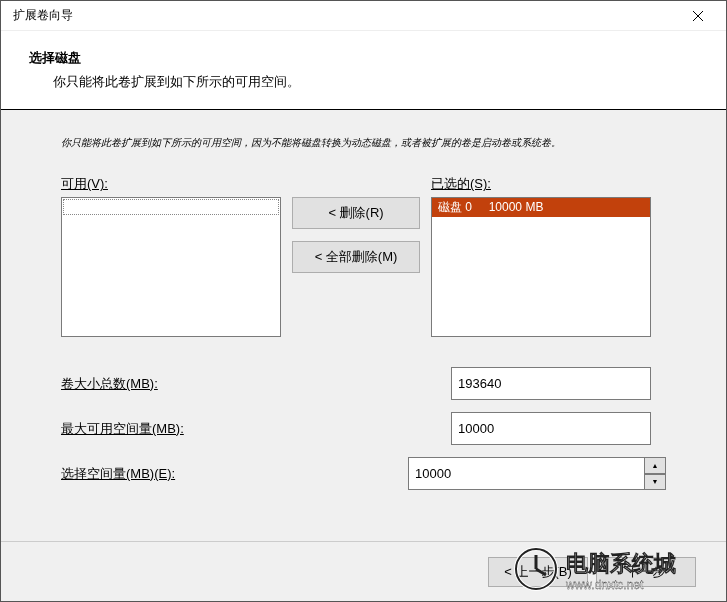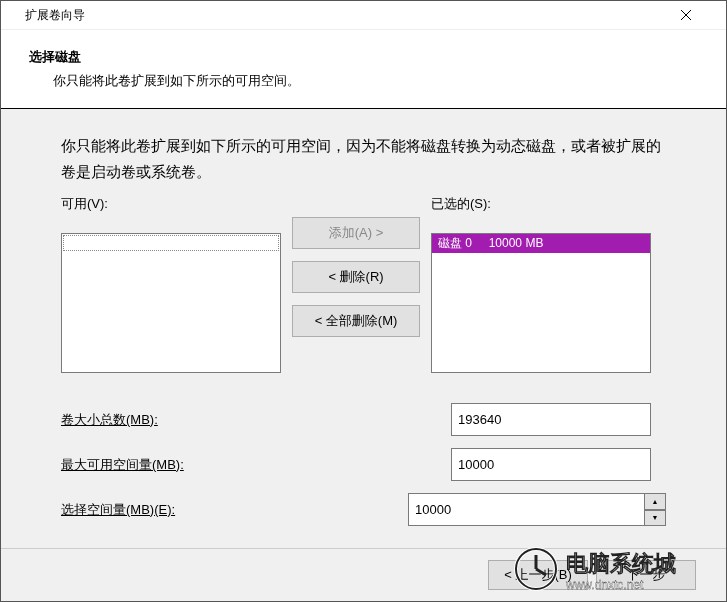--- a/index.html
+++ b/index.html
@@ -17,21 +17,21 @@
     height: 602px;
     border: 1px solid #555;
     background: #fff;
     display: flex;
     flex-direction: column;
   }
   .titlebar {
     height: 30px;
     display: flex;
     align-items: center;
-    padding: 0 20px;
+    padding: 0 8px;
     border-bottom: 1px solid #eee;
     font-size: 12px;
   }
   .titlebar .title { flex: 1; padding-left: 4px; }
   .close-btn {
     width: 40px;
     height: 28px;
     display: flex;
     align-items: center;
     justify-content: center;
@@ -52,49 +52,50 @@
     font-size: 13px;
     padding-left: 24px;
   }
   .content {
     flex: 1;
     padding: 24px 60px 10px 60px;
     background: #f0f0f0;
     position: relative;
   }
   .desc {
-    font-size: 15px;
+    font-size: 10px;
     line-height: 1.7;
-    margin-bottom: 11px;
+    margin-bottom: 24px;
+    font-style: italic;
   }
   .disk-row {
     display: flex;
     align-items: flex-start;
     gap: 0;
     margin-bottom: 30px;
   }
   .disk-col { display: flex; flex-direction: column; }
   .disk-col.left { width: 220px; }
   .disk-col.middle { width: 150px; padding-top: 22px; display:flex; flex-direction:column; align-items:center; gap:12px;}
   .disk-col.right { width: 220px; }
-  .col-label { font-size: 13px; margin-bottom: 20px; }
+  .col-label { font-size: 13px; margin-bottom: 4px; text-decoration: underline; }
   .listbox {
     width: 220px;
     height: 140px;
     background: #fff;
     border: 1px solid #7a7a7a;
     overflow: auto;
   }
   .listbox.available .placeholder-row {
     height: 16px;
     border: 1px dotted #888;
     margin: 1px;
   }
   .listbox .item {
-    background: #a21caf;
+    background: #c2410c;
     color: #fff;
     padding: 1px 6px;
     font-size: 12px;
     white-space: pre;
   }
   .btn {
     width: 128px;
     height: 32px;
     background: #e1e1e1;
     border: 1px solid #adadad;
@@ -187,21 +188,20 @@
 
     <div class="disk-row">
       <div class="disk-col left">
         <div class="col-label">可用(V):</div>
         <div class="listbox available">
           <div class="placeholder-row"></div>
         </div>
       </div>
 
       <div class="disk-col middle">
-        <button class="btn disabled" disabled="">添加(A) &gt;</button>
         <button class="btn">&lt; 删除(R)</button>
         <button class="btn">&lt; 全部删除(M)</button>
       </div>
 
       <div class="disk-col right">
         <div class="col-label">已选的(S):</div>
         <div class="listbox">
           <div class="item">磁盘 0     10000 MB</div>
         </div>
       </div>

